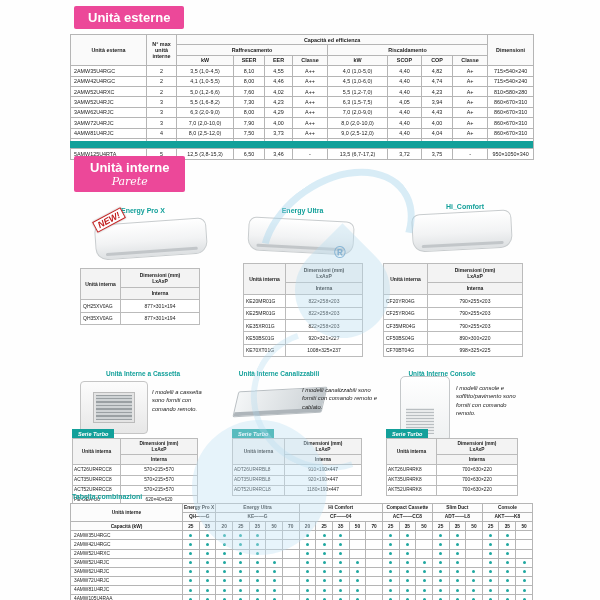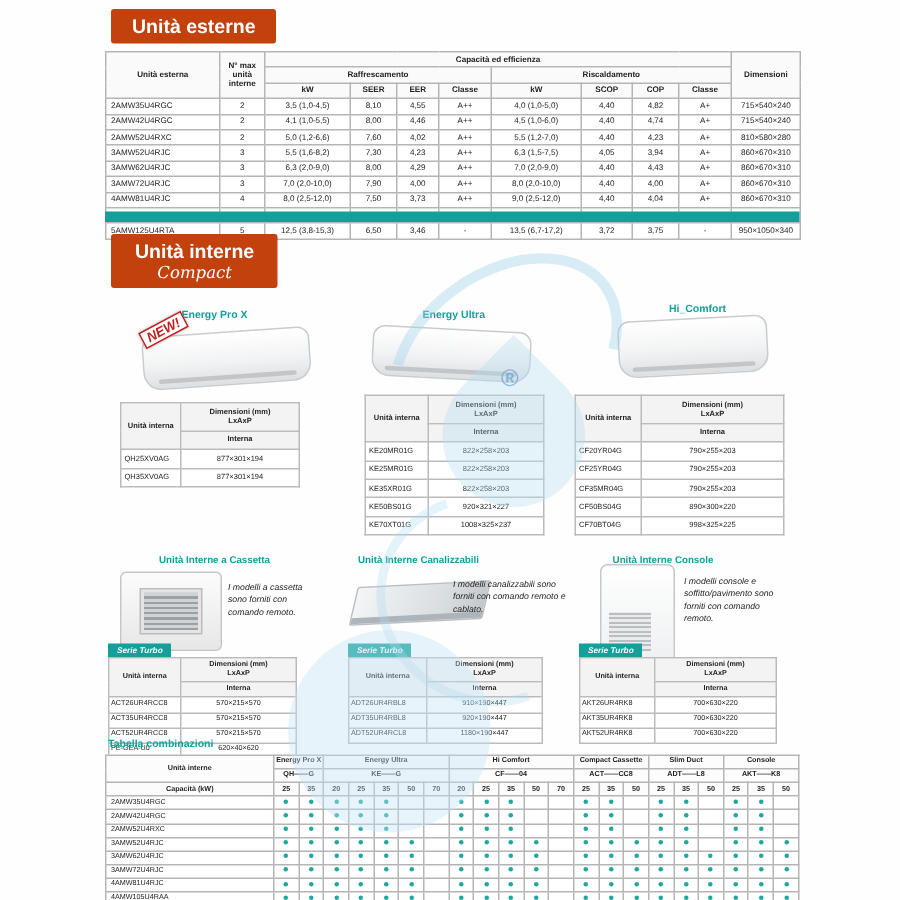--- a/index.html
+++ b/index.html
@@ -8,21 +8,21 @@
 
   
   .wm{position:absolute;inset:0;pointer-events:none;z-index:5}
   .wm-arc{position:absolute;left:252px;top:178px;width:170px;height:120px;border:7px solid rgba(160,210,235,.40);border-radius:50%;border-bottom-color:transparent;border-left-color:transparent;transform:rotate(-35deg)}
   .wm-arc2{position:absolute;left:250px;top:330px;width:150px;height:140px;border:6px solid rgba(170,215,238,.30);border-radius:50%;border-top-color:transparent;border-right-color:transparent;transform:rotate(25deg)}
   .wm-drop{position:absolute;left:295px;top:243px;width:95px;height:95px;background:rgba(185,220,240,.38);border-radius:0 50% 50% 50%;transform:rotate(45deg)}
   .wm-circle{position:absolute;left:192px;top:420px;width:135px;height:135px;border-radius:50%;background:rgba(195,227,244,.40)}
   .wm-r{position:absolute;left:334px;top:244px;font-size:16px;font-weight:bold;color:rgba(110,165,205,.75)}
 
   
-  .sec-box{position:absolute;background:#c2410c;color:#fff;border-radius:2px;z-index:1}
+  .sec-box{position:absolute;background:#ec4899;color:#fff;border-radius:2px;z-index:1}
   .outdoor-box{left:74px;top:6px;font-size:13px;font-weight:bold;padding:4px 14px}
   .indoor-box{left:74px;top:156px;text-align:center;padding:4px 16px}
   .indoor-box .t1{font-size:13px;font-weight:bold}
   .indoor-box .t2{font-size:11px;font-style:italic;font-family:"DejaVu Serif",serif}
   .teal-bar{position:absolute;left:70px;top:141px;width:463px;height:7px;background:#13a09a}
 
   
   .ot{position:absolute;left:70px;top:34px;width:463px;border-collapse:collapse;table-layout:fixed;background:#fff}
   .ot th,.ot td{border:1px solid #b5b5b5;font-size:5.4px;line-height:1.15;text-align:center;padding:1.6px 1px;color:#222;overflow:hidden}
   .ot th{font-weight:bold;background:#fafafa}
@@ -229,21 +229,21 @@
           <td>3,75</td>
           <td>-</td>
           <td>950×1050×340</td>
         </tr>
       </tbody>
   </table>
   <div class="teal-bar"></div>
 
   <div class="sec-box indoor-box">
     <div class="t1">Unità interne</div>
-    <div class="t2">Compact</div>
+    <div class="t2">Parete</div>
   </div>
 
   <div class="ptitle" style="left:98px;top:207px;width:90px">Energy Pro X</div>
   <div class="wall-unit" style="left:95px;top:221px;width:112px;height:36px;transform:rotate(-4deg)">
       <div class="vent"></div>
     </div>
   <div class="new-badge">NEW!</div>
   <table class="mini" style="left:80px;top:268px;width:120px">
     <colgroup>
         <col style="width:40px">

